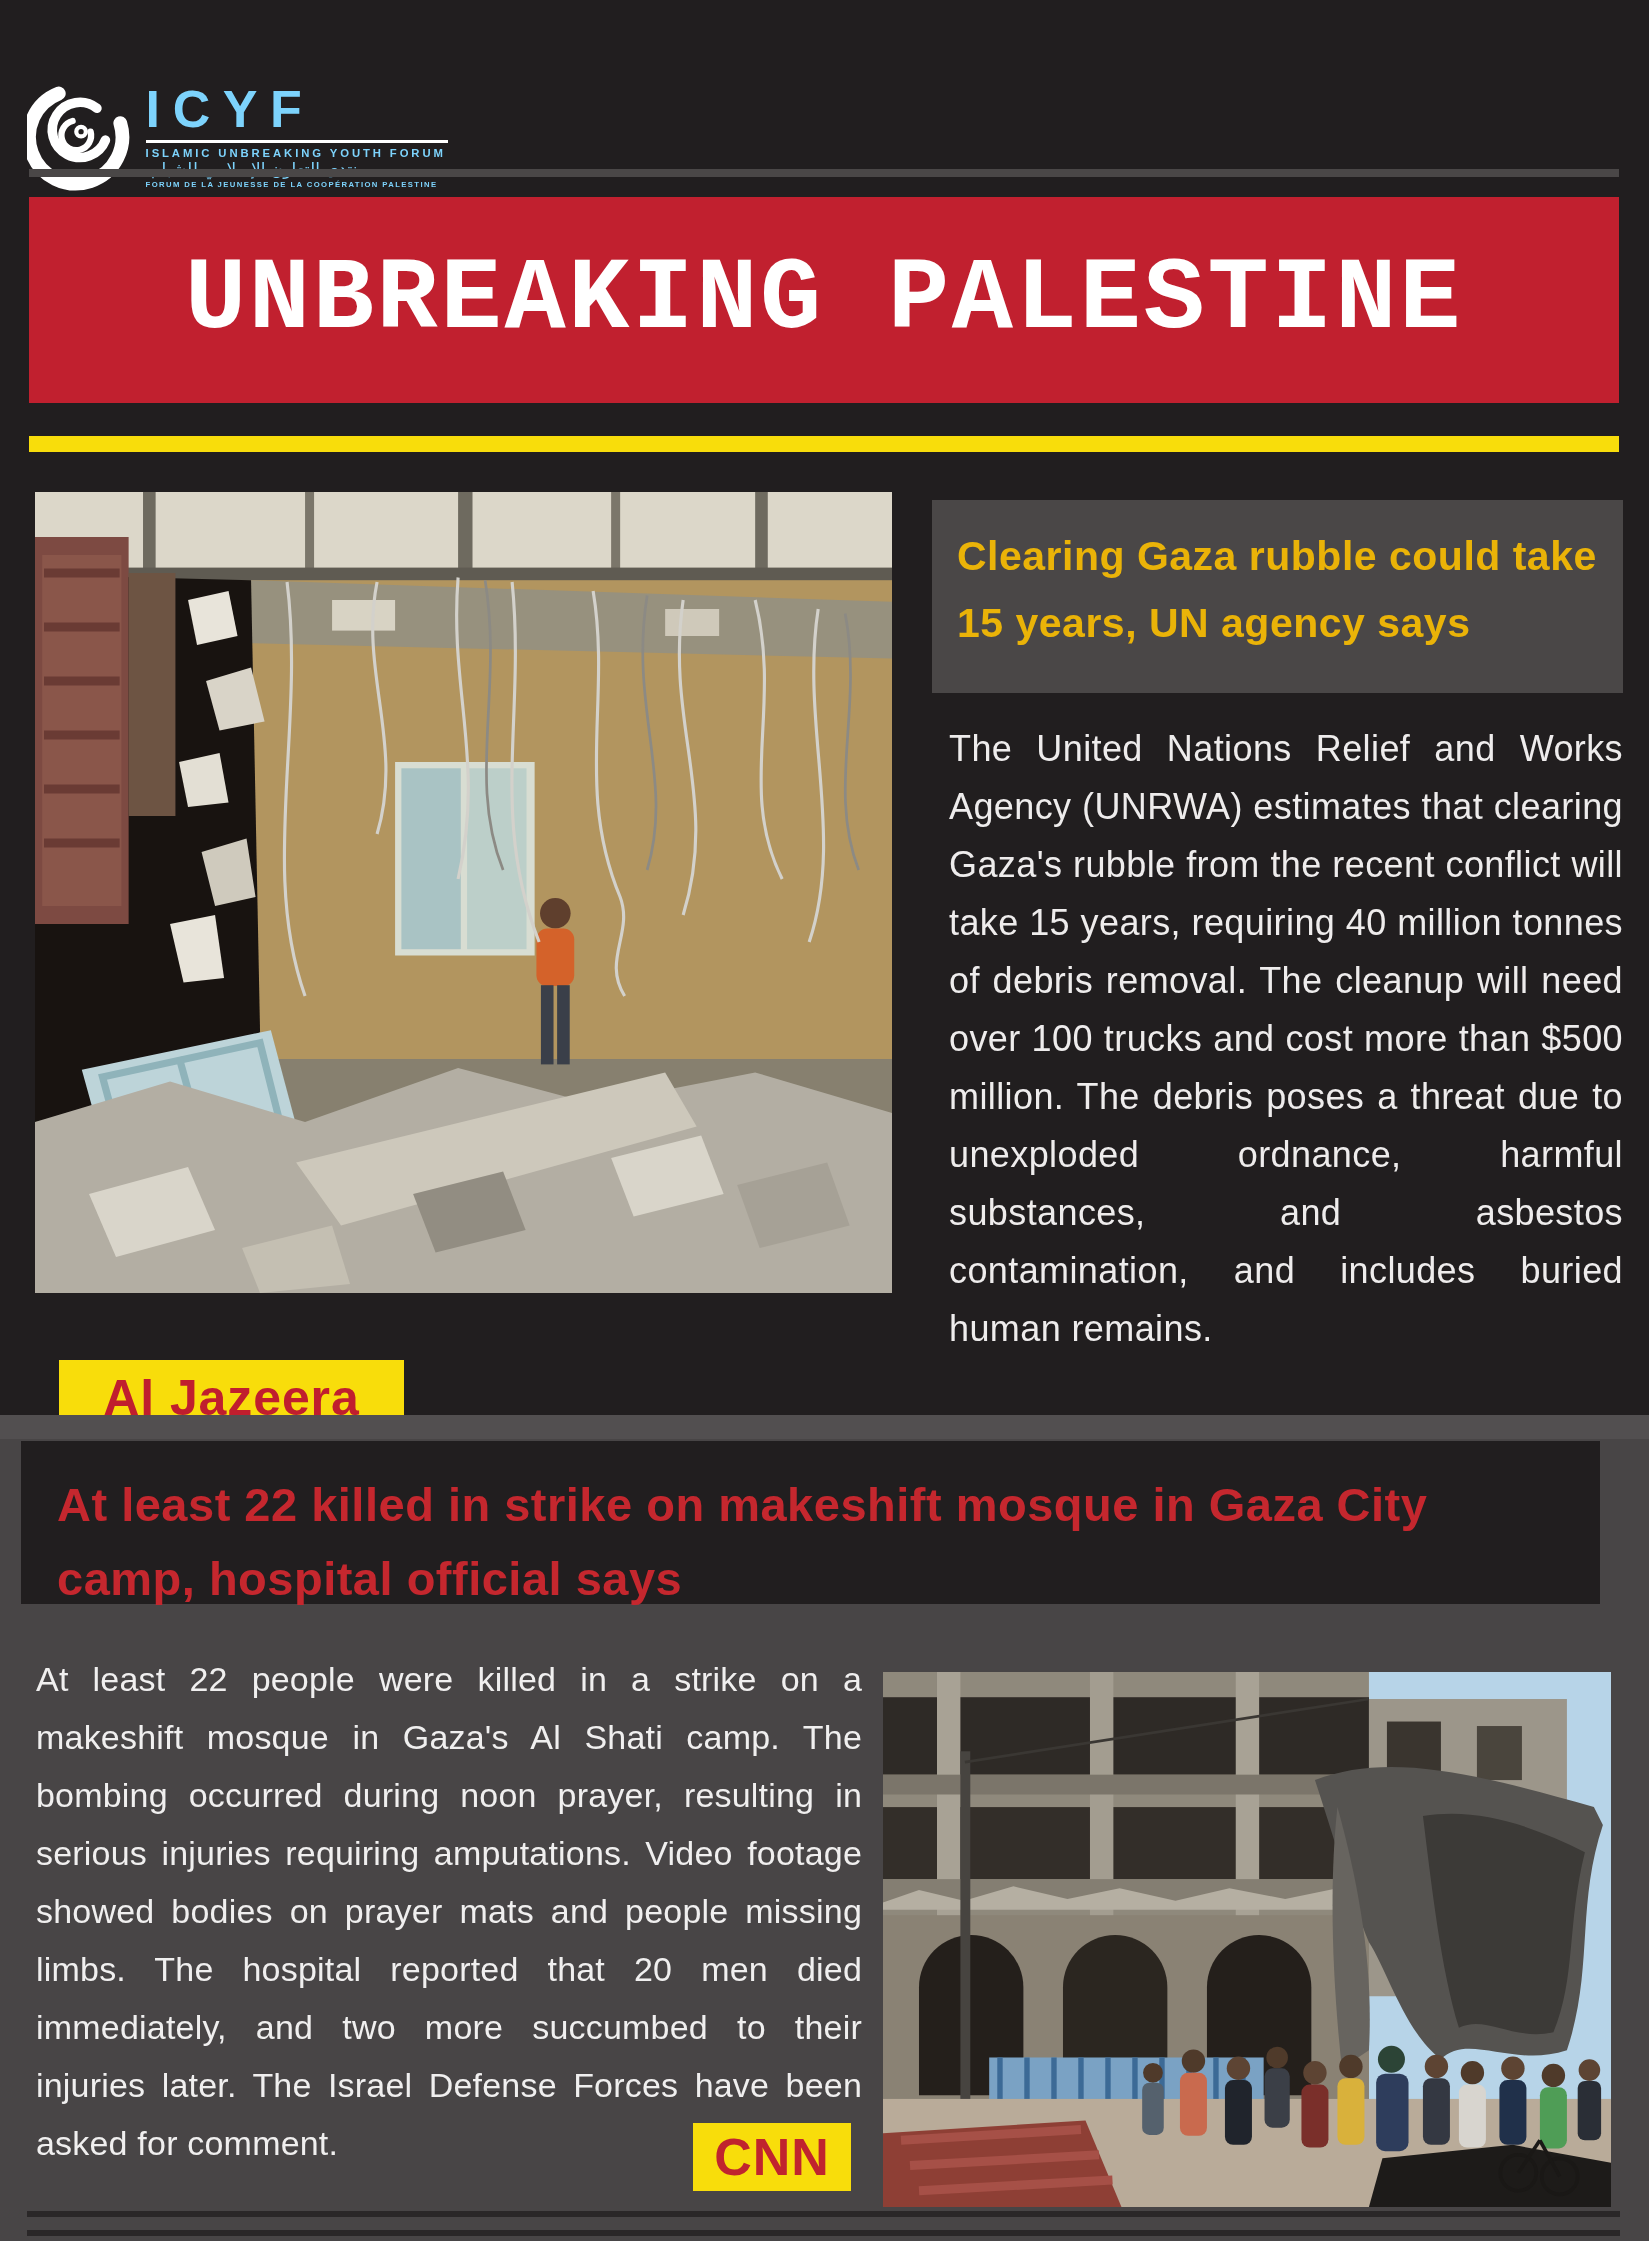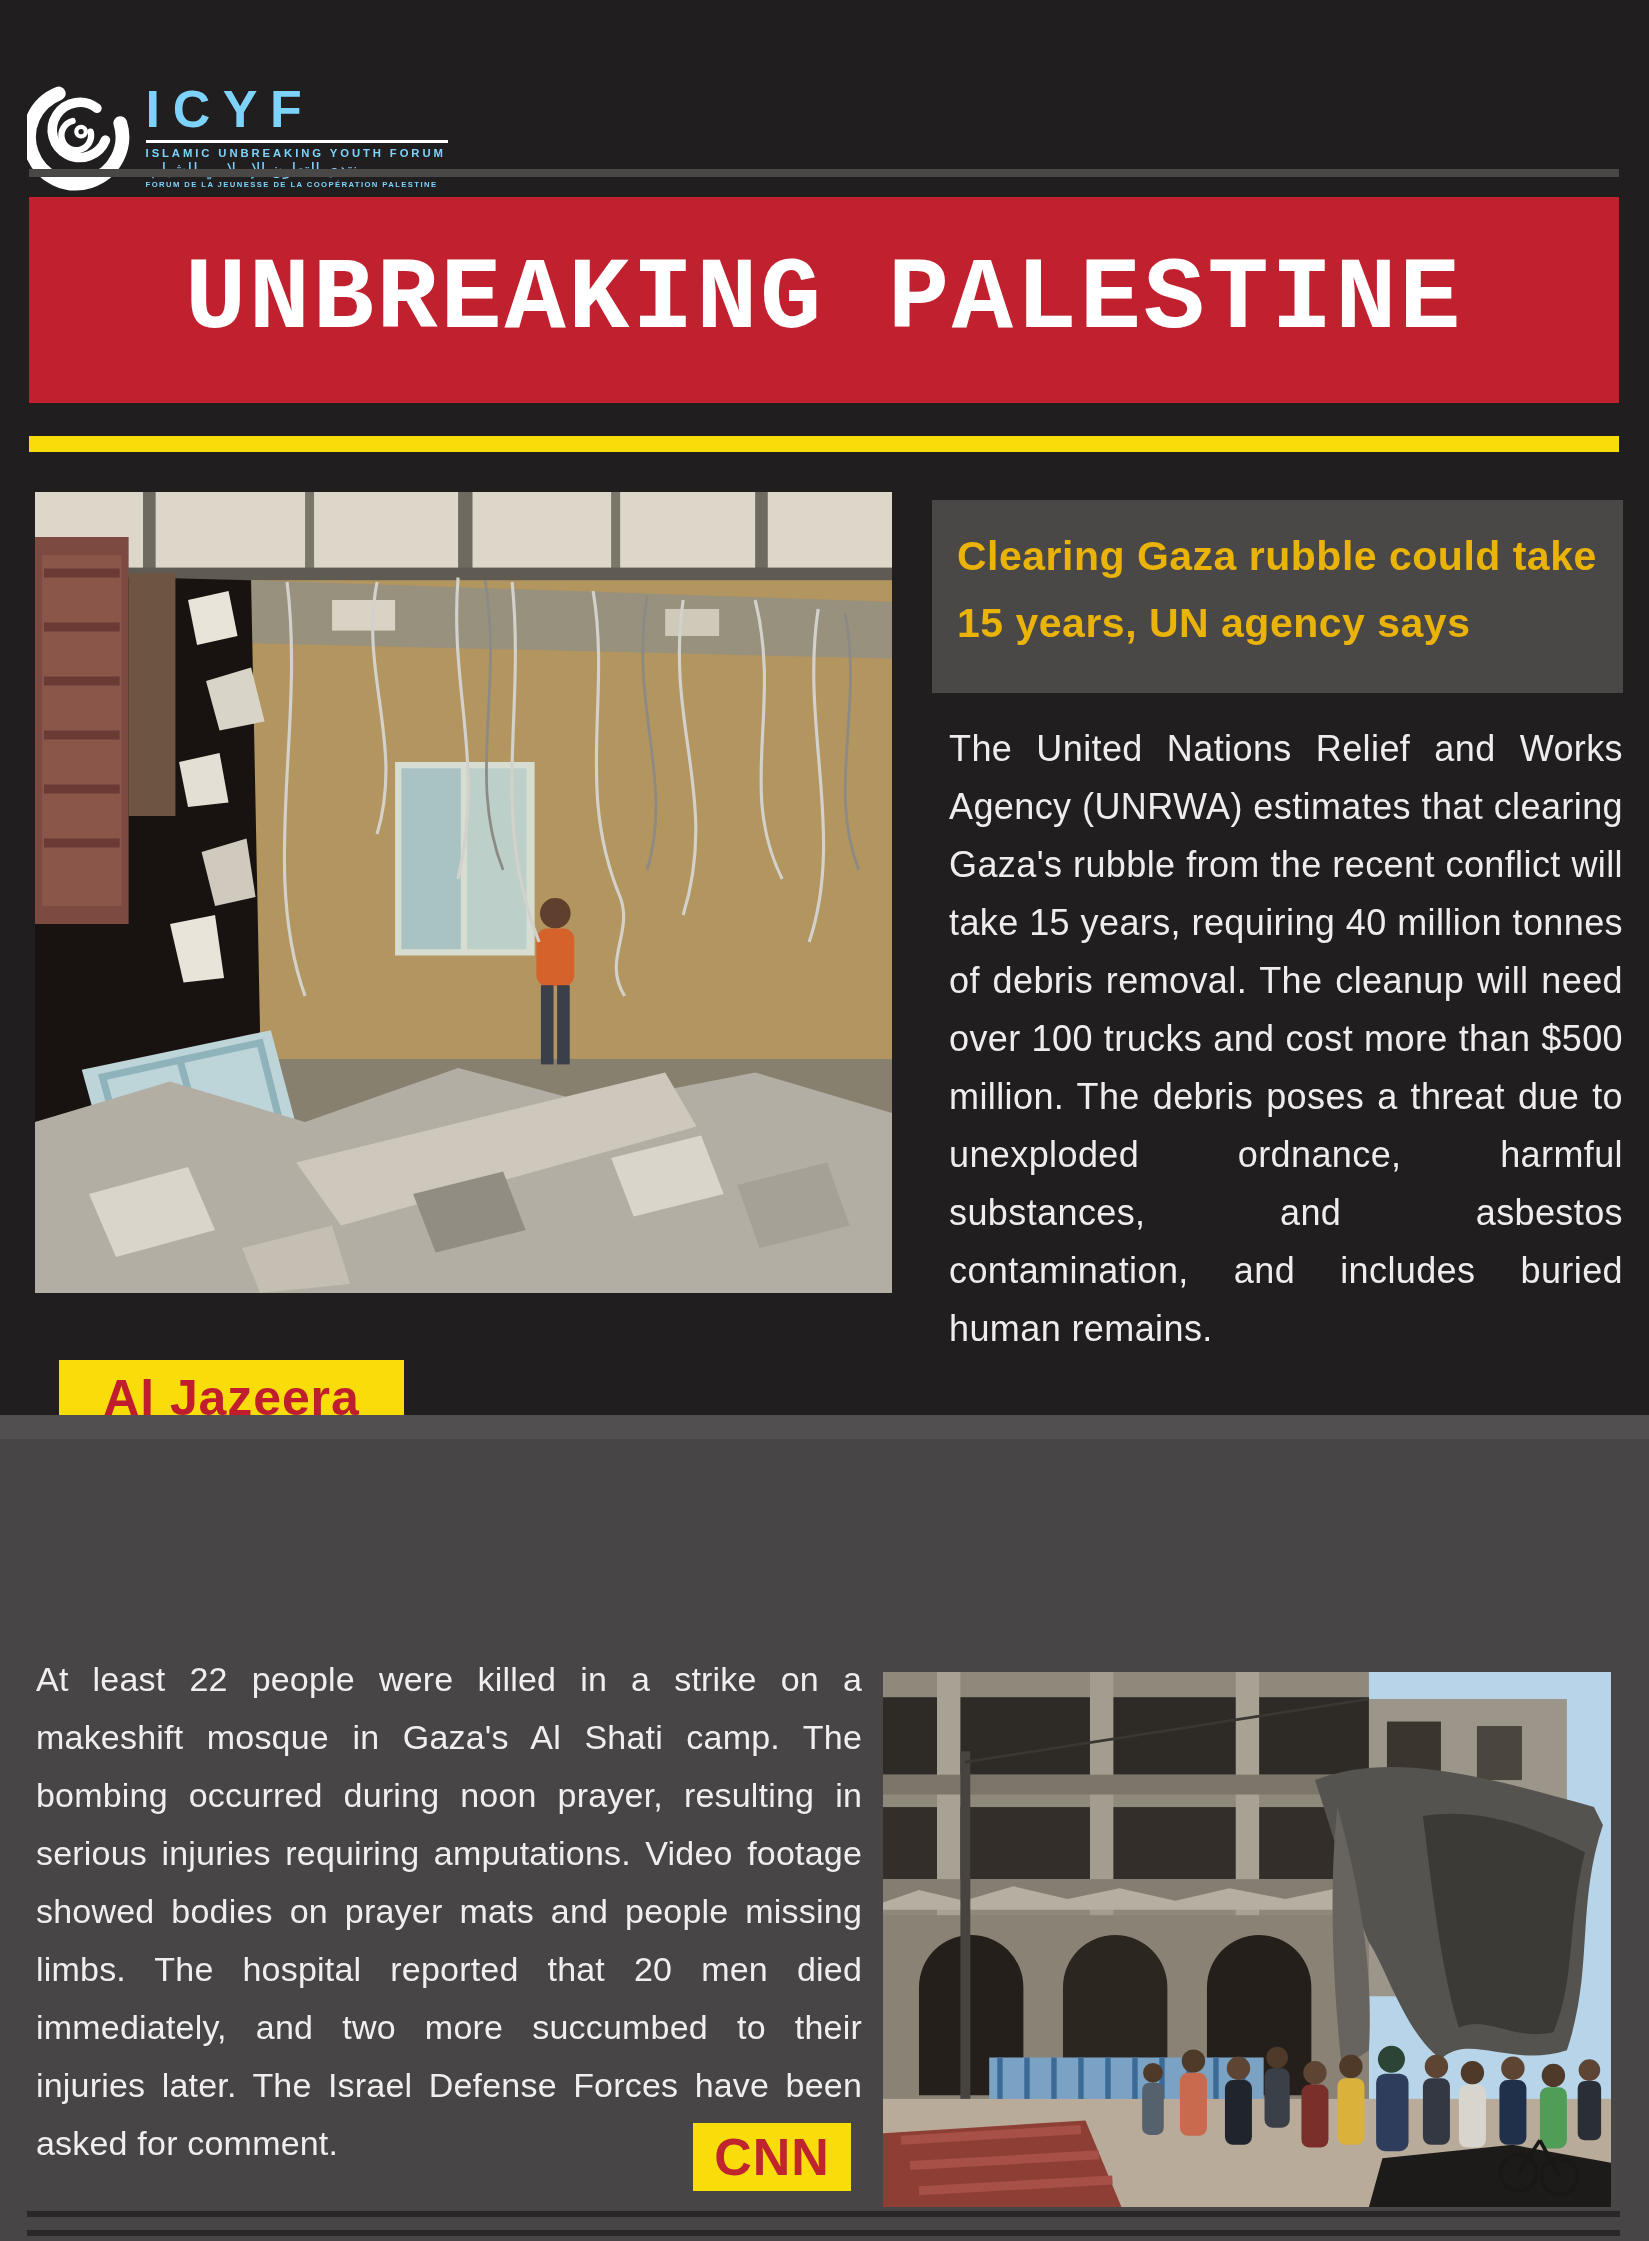--- a/index.html
+++ b/index.html
@@ -155,20 +155,23 @@
 
   <div class="body1">The United Nations Relief and Works Agency (UNRWA) estimates that clearing Gaza's rubble from the recent conflict will take 15 years, requiring 40 million tonnes of debris removal. The cleanup will need over 100 trucks and cost more than $500 million. The debris poses a threat due to unexploded ordnance, harmful substances, and asbestos contamination, and includes buried human remains.</div>
 
   <div class="src-badge aj-badge">
     <span>Al Jazeera</span>
   </div>
 
   <div class="bottom-bg"></div>
   <div class="split-bar"></div>
 
+  <div class="hl2-panel">
+    <h2>At least 22 killed in strike on makeshift mosque in Gaza City camp, hospital official says</h2>
+  </div>
 
   <div class="body2">At least 22 people were killed in a strike on a makeshift mosque in Gaza's Al Shati camp. The bombing occurred during noon prayer, resulting in serious injuries requiring amputations. Video footage showed bodies on prayer mats and people missing limbs. The hospital reported that 20 men died immediately, and two more succumbed to their injuries later. The Israel Defense Forces have been asked for comment.</div>
 
   <svg class="photo2" viewBox="0 0 809 594" preserveAspectRatio="none">
     <rect width="809" height="594" fill="#b7d4e8"></rect>
 
     <rect x="0" y="0" width="540" height="475" fill="#8f897c"></rect>
     <rect x="0" y="28" width="540" height="86" fill="#2e2a26"></rect>
     <rect x="0" y="150" width="540" height="80" fill="#332e29"></rect>
     <rect x="60" y="0" width="26" height="300" fill="#a8a295"></rect>

